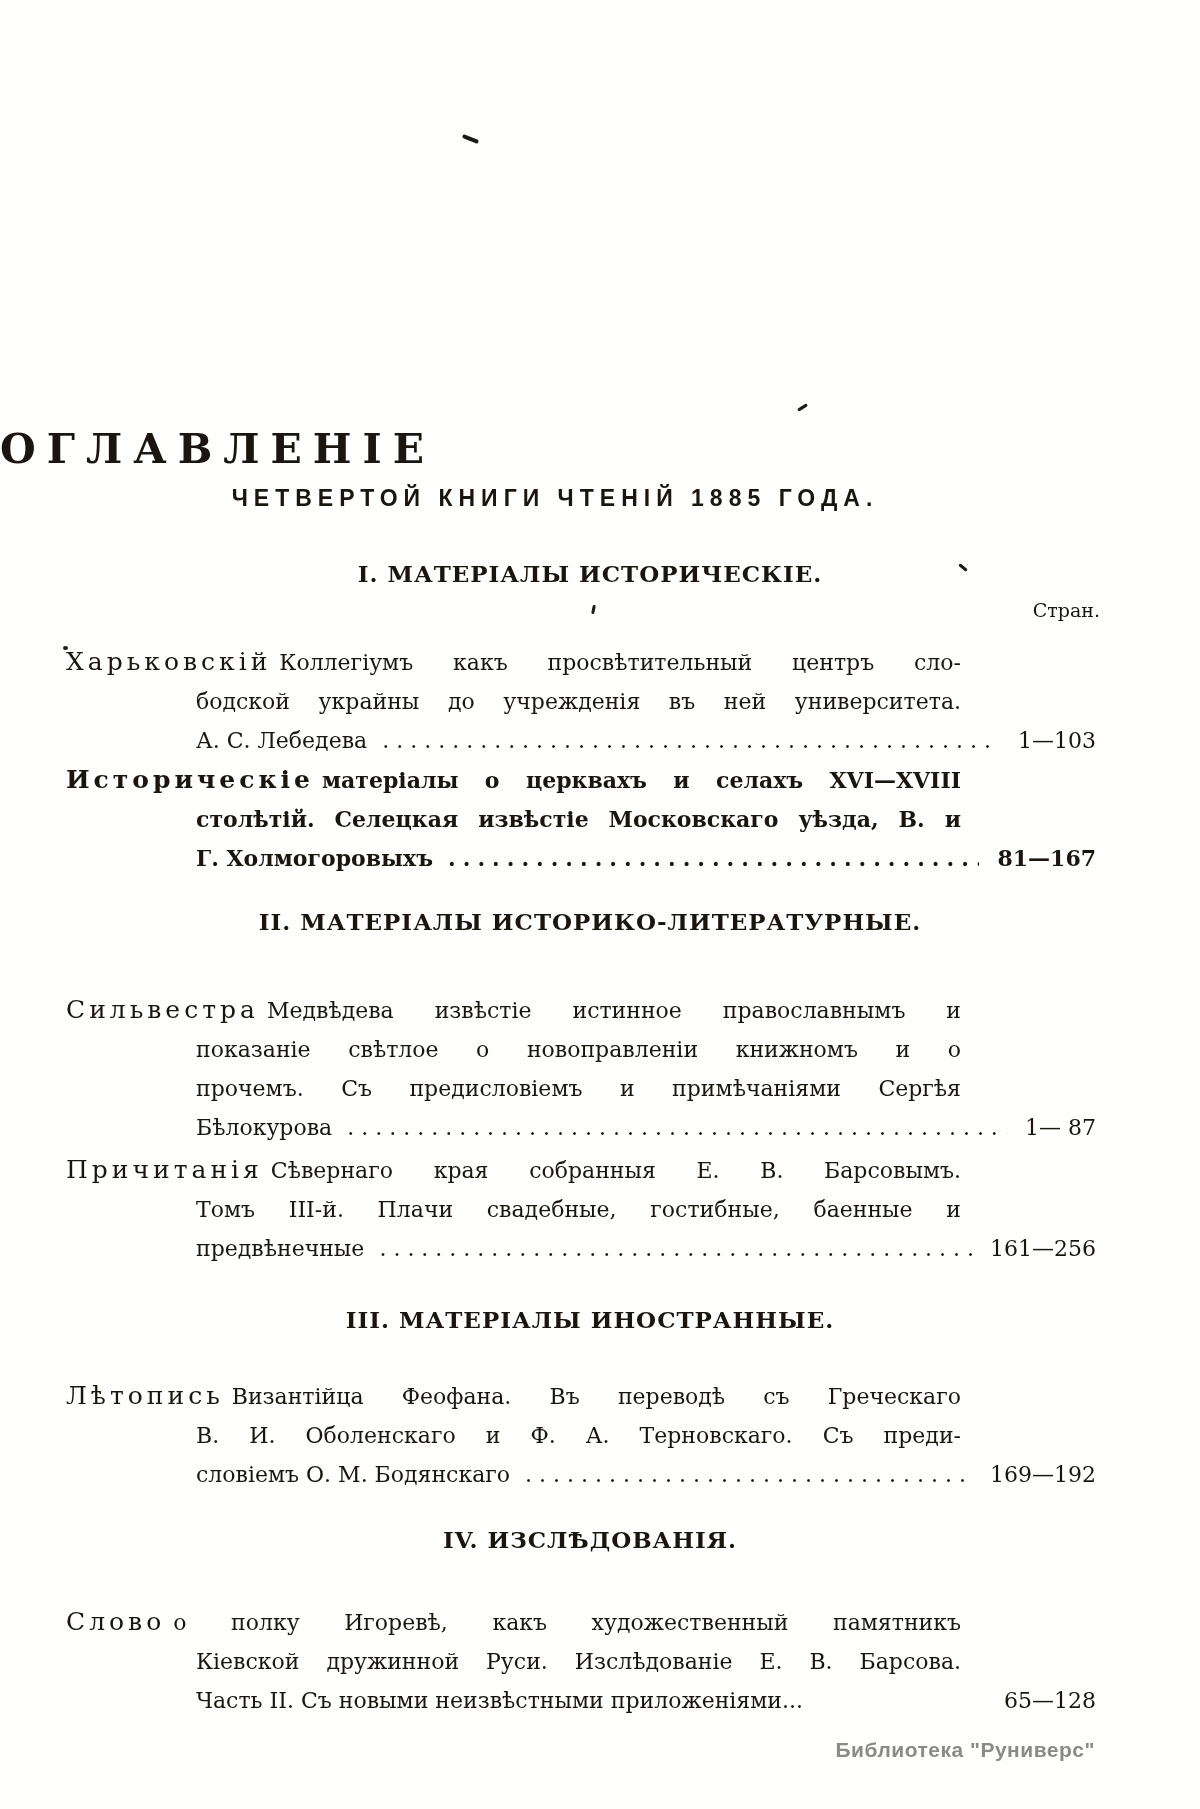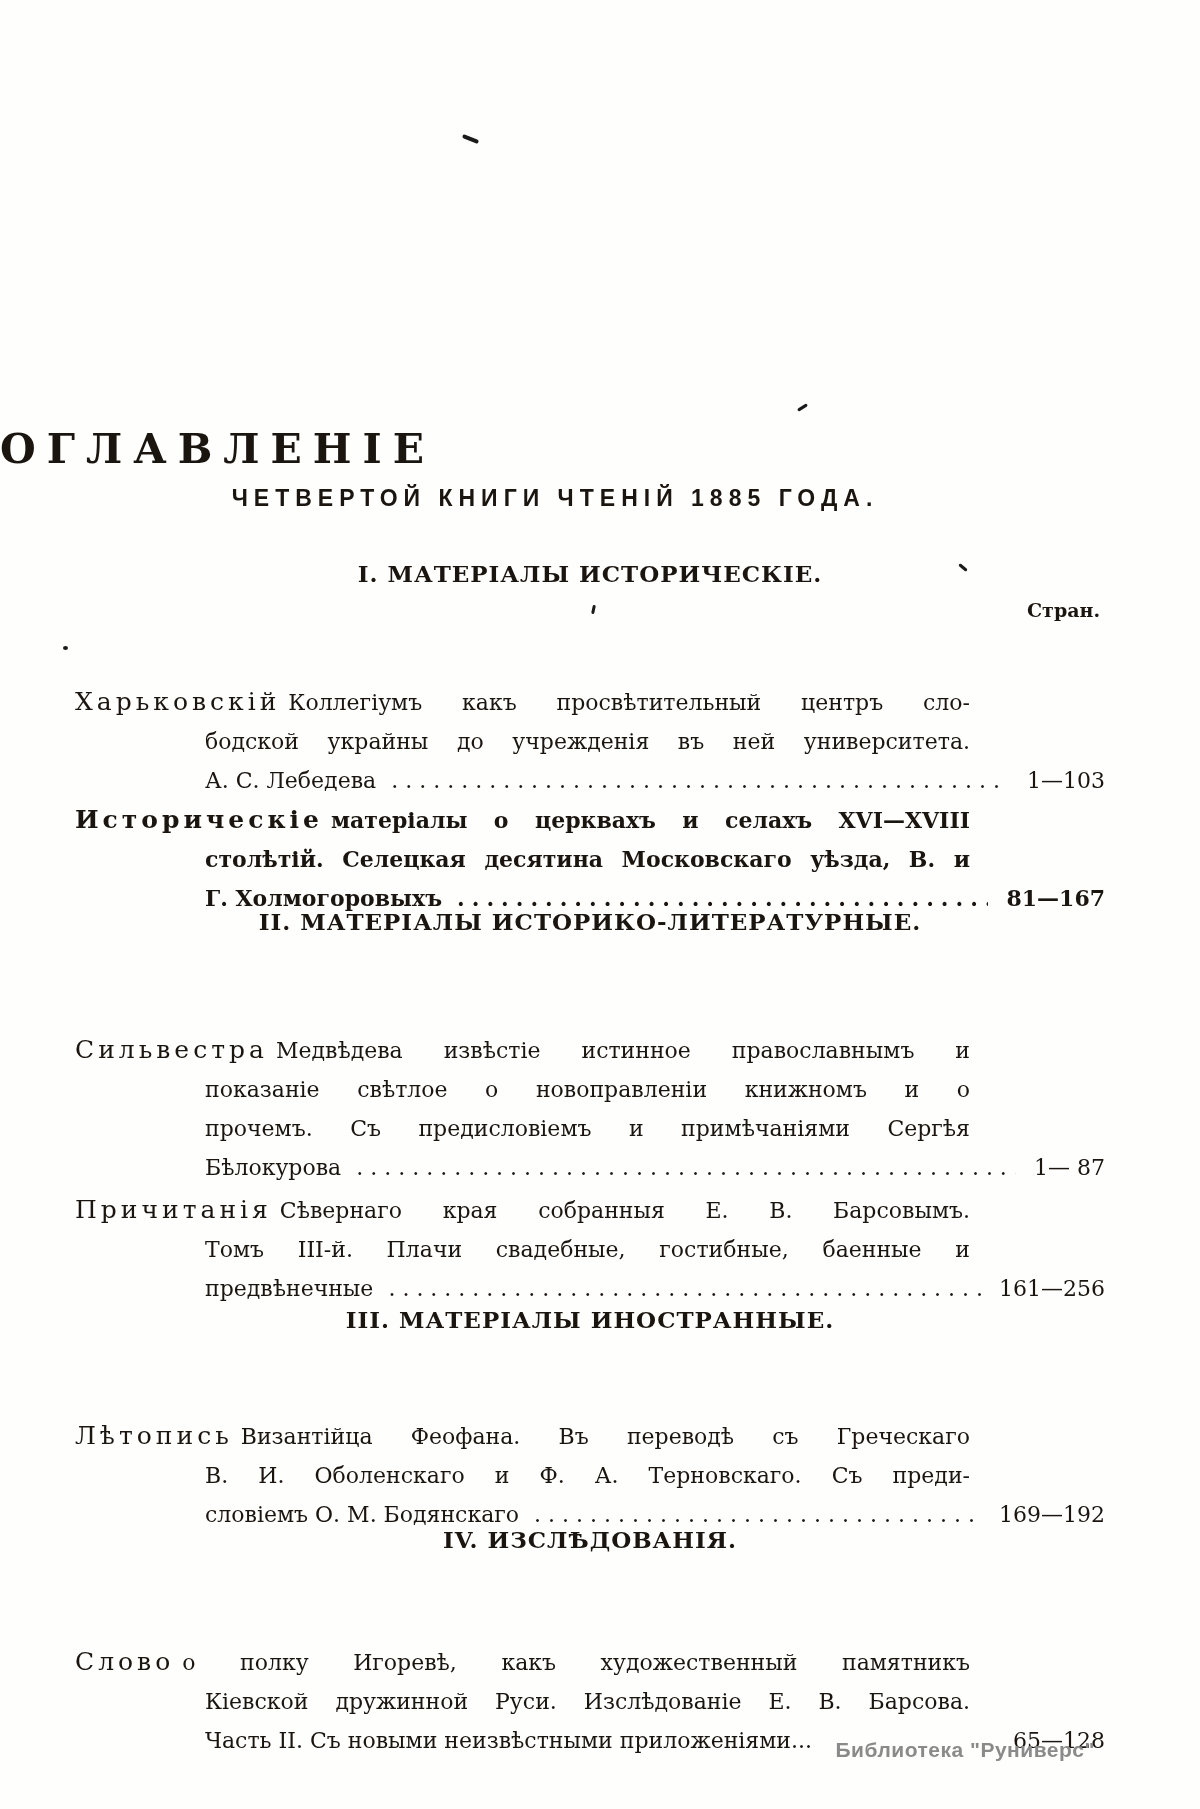--- a/index.html
+++ b/index.html
@@ -31,25 +31,25 @@
   .sec-head{
     position:absolute;left:75px;width:1030px;
     text-align:center;font-weight:bold;font-size:23px;letter-spacing:1px;
     white-space:nowrap;
   }
   .h-s1{top:560px;} .h-s2{top:908px;} .h-s3{top:1306px;} .h-s4{top:1526px;}
 
   
   .col-label{
     position:absolute;top:599px;right:100px;
-    font-size:19px;font-weight:bold;
+    font-size:19px;font-weight:normal;
   }
 
   
-  .entry{position:absolute;left:75px;width:1030px;font-size:22px;margin-top:40px;}
+  .entry{position:absolute;left:66px;width:1030px;font-size:22px;}
   .e1{top:642px;} .e2{top:760px;font-weight:bold;} .e3{top:990px;}
   .e4{top:1150px;} .e5{top:1376px;} .e6{top:1602px;}
   .line{line-height:39px;}
   .first,.cont{width:895px;text-align:justify;text-align-last:justify;}
   .cont{padding-left:130px;width:765px;}
   .last{display:flex;align-items:baseline;padding-left:130px;width:900px;white-space:nowrap;gap:12px;}
   .lead{font-size:25px;letter-spacing:4px;margin-right:8px;}
   .leader{
     flex:1 1 auto;min-width:0;overflow:hidden;white-space:nowrap;
     letter-spacing:7px;margin-left:3px;
@@ -94,21 +94,21 @@
     <div class="line cont">бодской украйны до учрежденія въ ней университета.</div>
     <div class="line last">
       <span>А. С. Лебедева</span>
       <span class="leader">....................................................................................................</span>
       <span class="pages">1—103</span>
     </div>
   </div>
 
   <div class="entry e2">
     <div class="line first"><span class="lead">Историческіе</span><span>матеріалы о церквахъ и селахъ XVI—XVIII</span></div>
-    <div class="line cont">столѣтій. Селецкая десятина Московскаго уѣзда, В. и</div>
+    <div class="line cont">столѣтій. Селецкая извѣстіе Московскаго уѣзда, В. и</div>
     <div class="line last">
       <span>Г. Холмогоровыхъ</span>
       <span class="leader">....................................................................................................</span>
       <span class="pages">81—167</span>
     </div>
   </div>
 
   <div class="sec-head h-s2">II. МАТЕРІАЛЫ ИСТОРИКО-ЛИТЕРАТУРНЫЕ.</div>
 
   <div class="entry e3">

